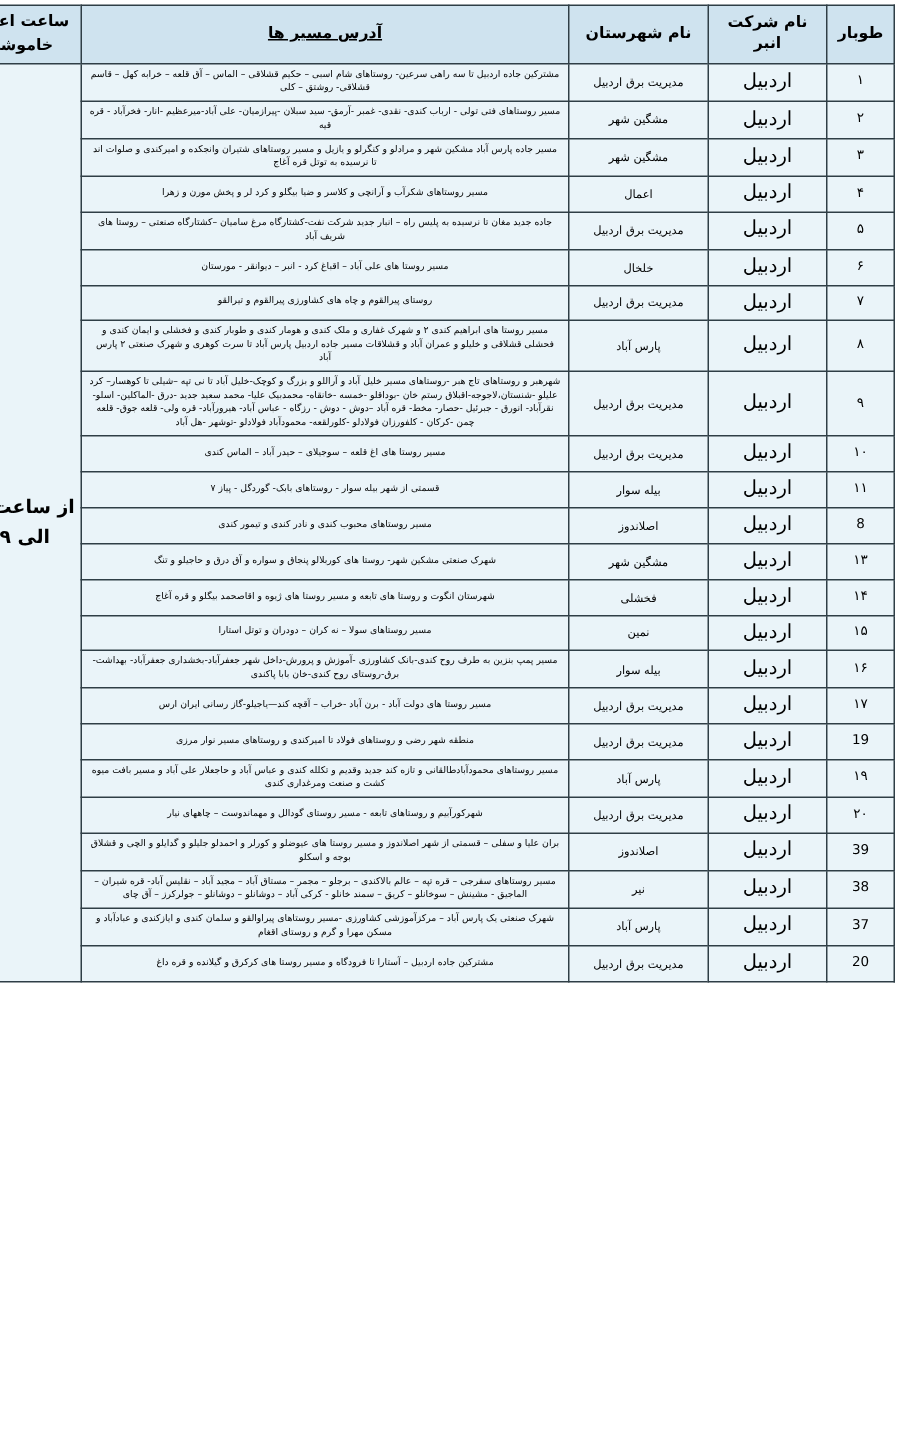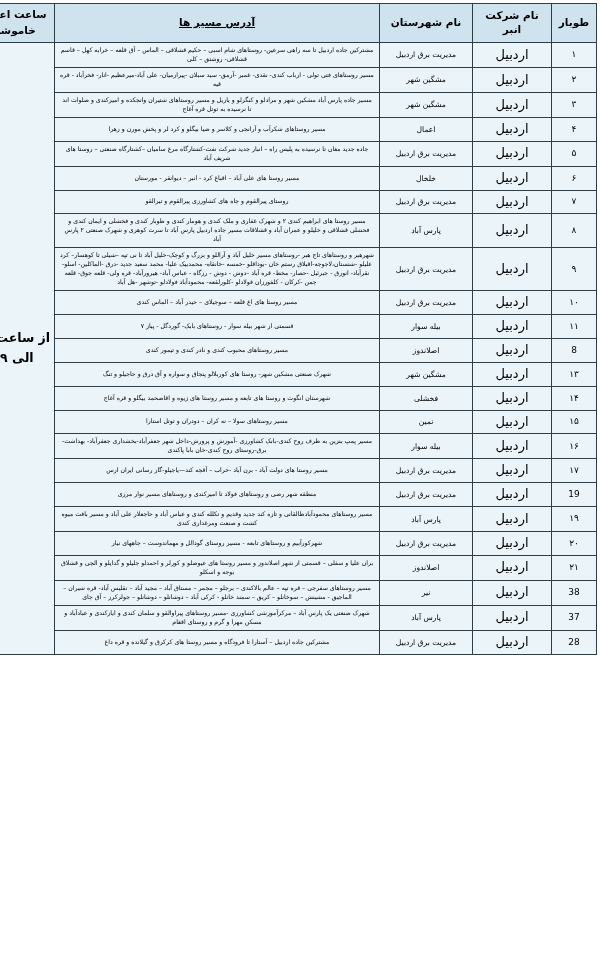--- a/index.html
+++ b/index.html
@@ -211,38 +211,38 @@
           <td class="city">پارس آباد</td>
           <td class="addr">مسیر روستاهای محمودآبادطالقانی و تازه کند جدید وقدیم و تکلله کندی و عباس آباد و حاجعلار علی آباد و مسیر بافت میوه کشت و صنعت ومرغداری کندی</td>
         </tr>
         <tr>
           <td class="rownum">۲۰</td>
           <td class="company">اردبیل</td>
           <td class="city">مدیریت برق اردبیل</td>
           <td class="addr">شهرکورآبیم و روستاهای تابعه - مسیر روستای گودالل و مهماندوست – چاههای نیار</td>
         </tr>
         <tr>
-          <td class="rownum">۲۱</td>
+          <td class="rownum">39</td>
           <td class="company">اردبیل</td>
           <td class="city">اصلاندوز</td>
           <td class="addr">بران علیا و سفلی – قسمتی از شهر اصلاندوز و مسیر روستا های عیوضلو و کورلر و احمدلو جلیلو و گدایلو و الچی و قشلاق بوجه و اسکلو</td>
         </tr>
         <tr>
           <td class="rownum">38</td>
           <td class="company">اردبیل</td>
           <td class="city">نیر</td>
           <td class="addr">مسیر روستاهای سفرجی – قره تپه – عالم بالاکندی – برجلو – مجمر – مستاق آباد – مجید آباد – نقلیس آباد- قره شیران –الماجیق - مشینش – سوخانلو – کریق – سمند خانلو - کرکی آباد – دوشانلو – دوشانلو – جولرکرز – آق چای</td>
         </tr>
         <tr>
           <td class="rownum">37</td>
           <td class="company">اردبیل</td>
           <td class="city">پارس آباد</td>
           <td class="addr">شهرک صنعتی یک پارس آباد – مرکزآموزشی کشاورزی -مسیر روستاهای پیراوالقو و سلمان کندی و ایازکندی و عبادآباد و مسکن مهرا و گرم و روستای اقغام</td>
         </tr>
         <tr>
-          <td class="rownum">28</td>
+          <td class="rownum">20</td>
           <td class="company">اردبیل</td>
           <td class="city">مدیریت برق اردبیل</td>
           <td class="addr">مشترکین جاده اردبیل – آستارا تا فرودگاه و مسیر روستا های کرکرق و گیلانده و قره داغ</td>
         </tr>
       </tbody>
   </table>
 </div>
 
 </body></html>

